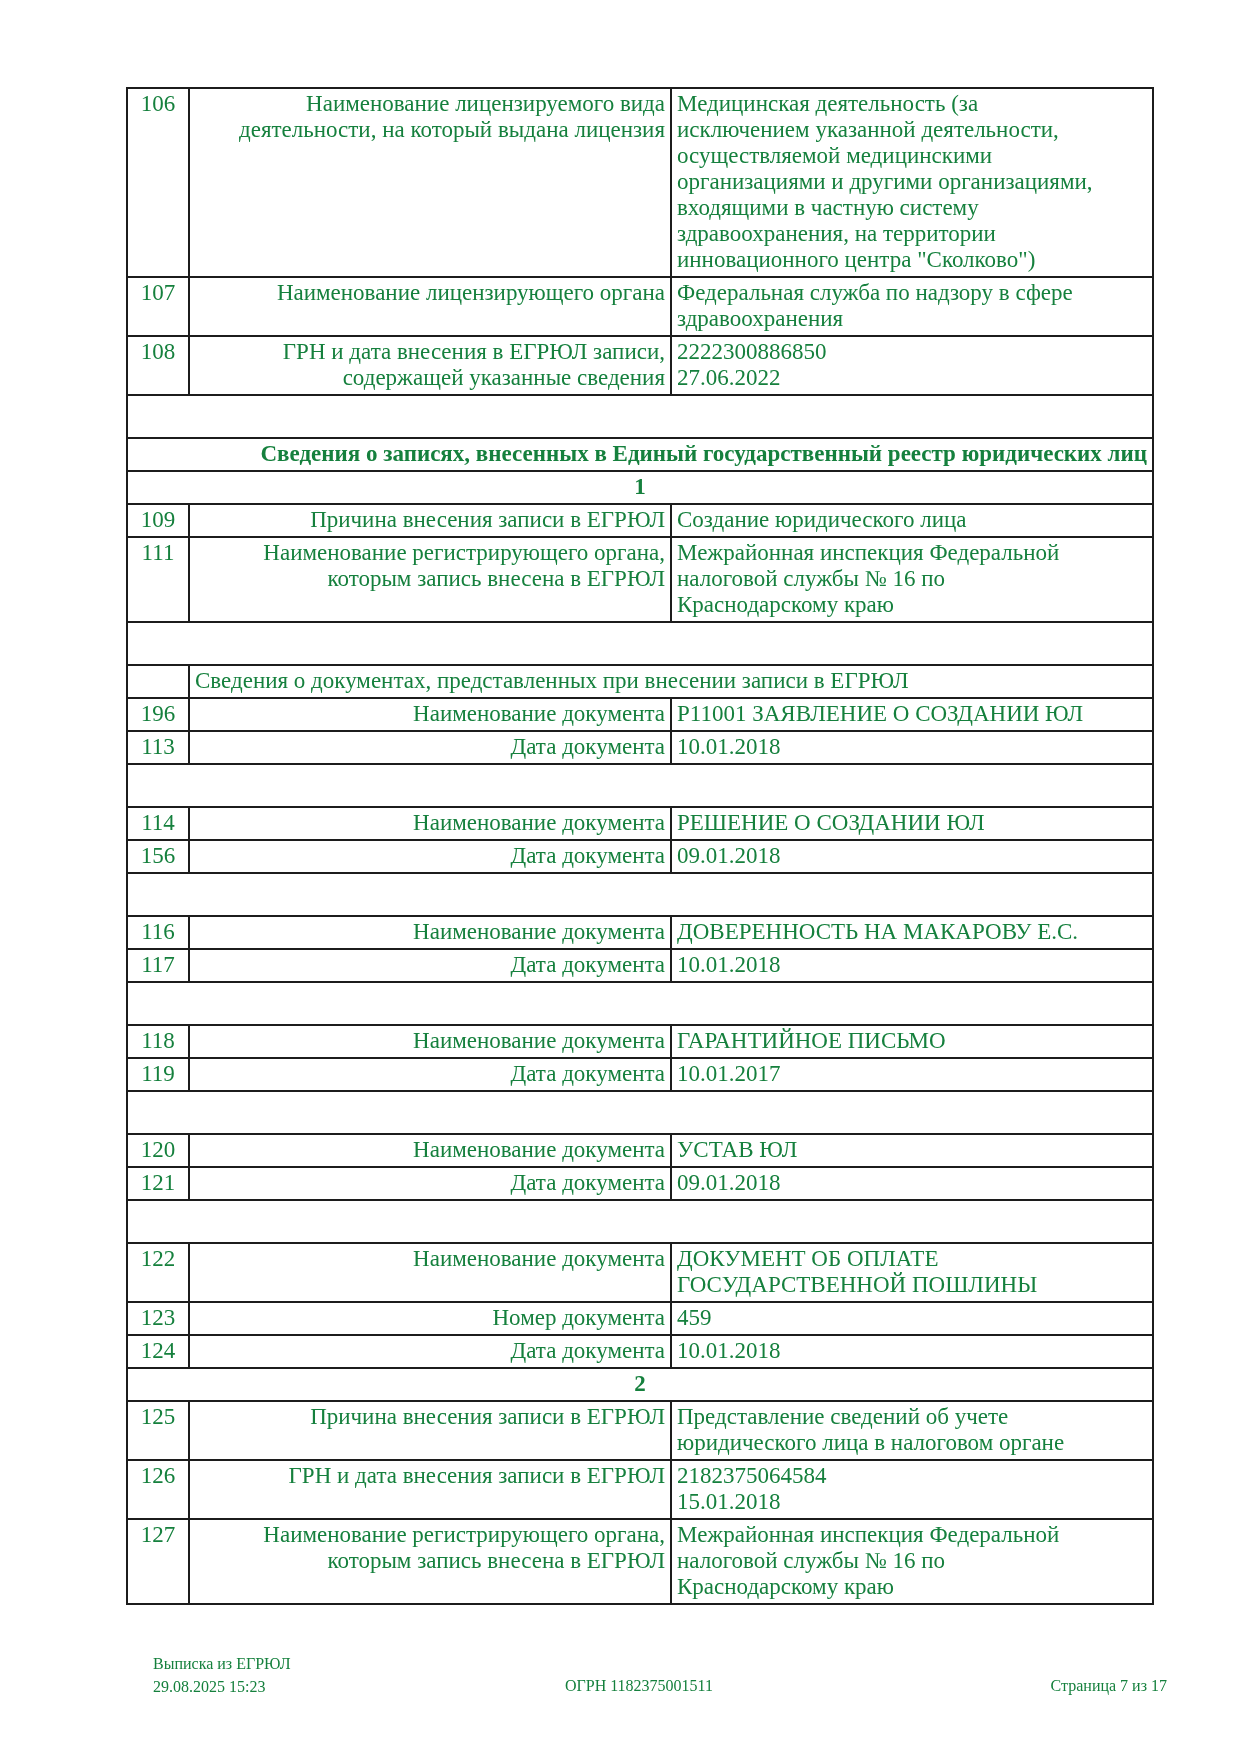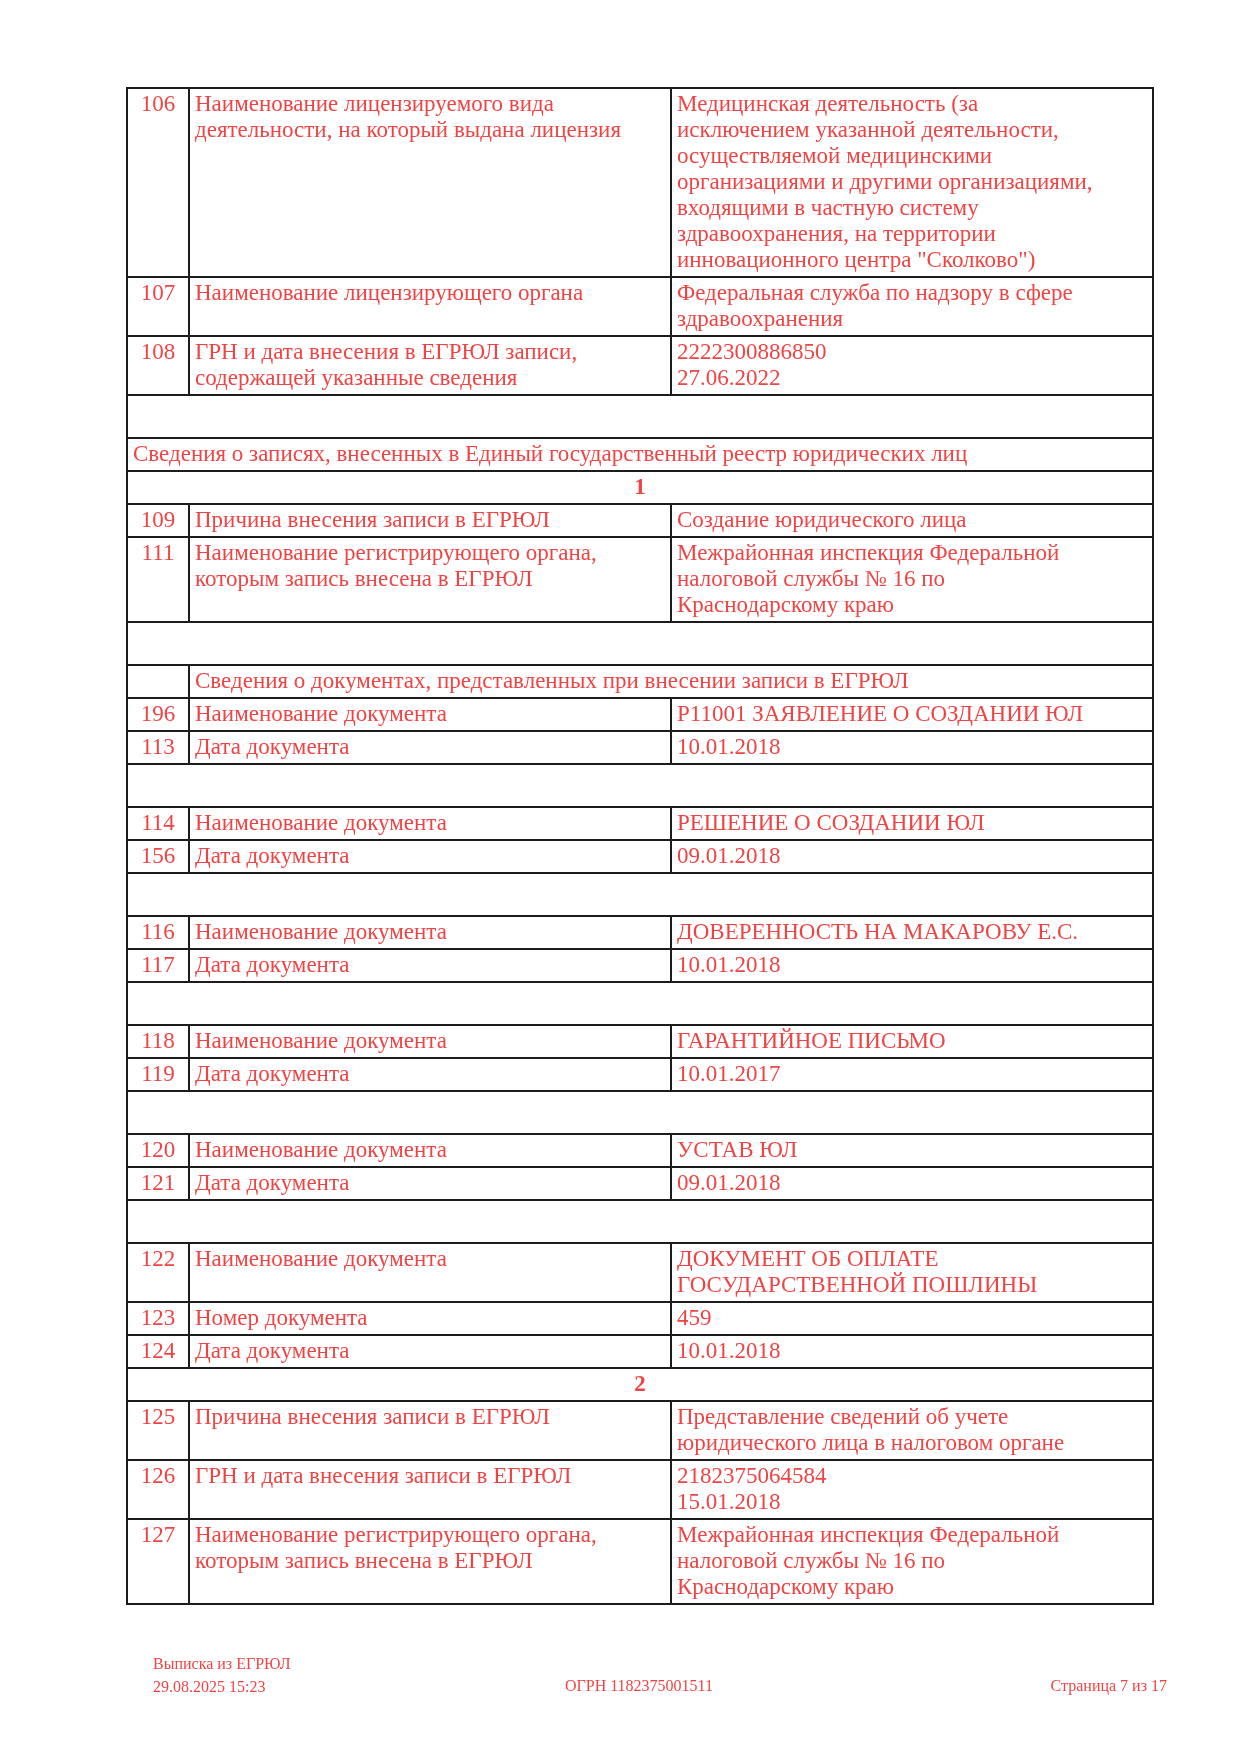--- a/index.html
+++ b/index.html
@@ -6,21 +6,21 @@
     margin: 0;
     padding: 0;
     background: #ffffff;
   }
   .page {
     position: relative;
     width: 1240px;
     height: 1755px;
     background: #ffffff;
     font-family: "Liberation Serif", "DejaVu Serif", serif;
-    color: #ef4444;
+    color: #15803d;
     overflow: hidden;
   }
   table.doc-table {
     position: absolute;
     left: 126px;
     top: 87px;
     width: 1026px;
     border-collapse: collapse;
     table-layout: fixed;
     font-size: 23px;
@@ -34,26 +34,26 @@
   }
   col.col-num   { width: 62px; }
   col.col-label { width: 482px; }
   col.col-value { width: 482px; }
 
   td.c-num {
     text-align: center;
     padding-left: 2px;
     padding-right: 2px;
   }
-  td.c-label { text-align: left; margin-top: 40px; }
+  td.c-label { text-align: right; margin-top: 40px; }
   td.c-value { text-align: left; }
 
   td.c-section {
-    font-weight: normal;
-    text-align: left;
+    font-weight: bold;
+    text-align: right;
     padding-top: 4px;
     padding-bottom: 5px;
   }
   td.c-entry {
     font-weight: bold;
     text-align: center;
     padding-top: 4px;
     padding-bottom: 5px;
   }
   td.c-subheader {

